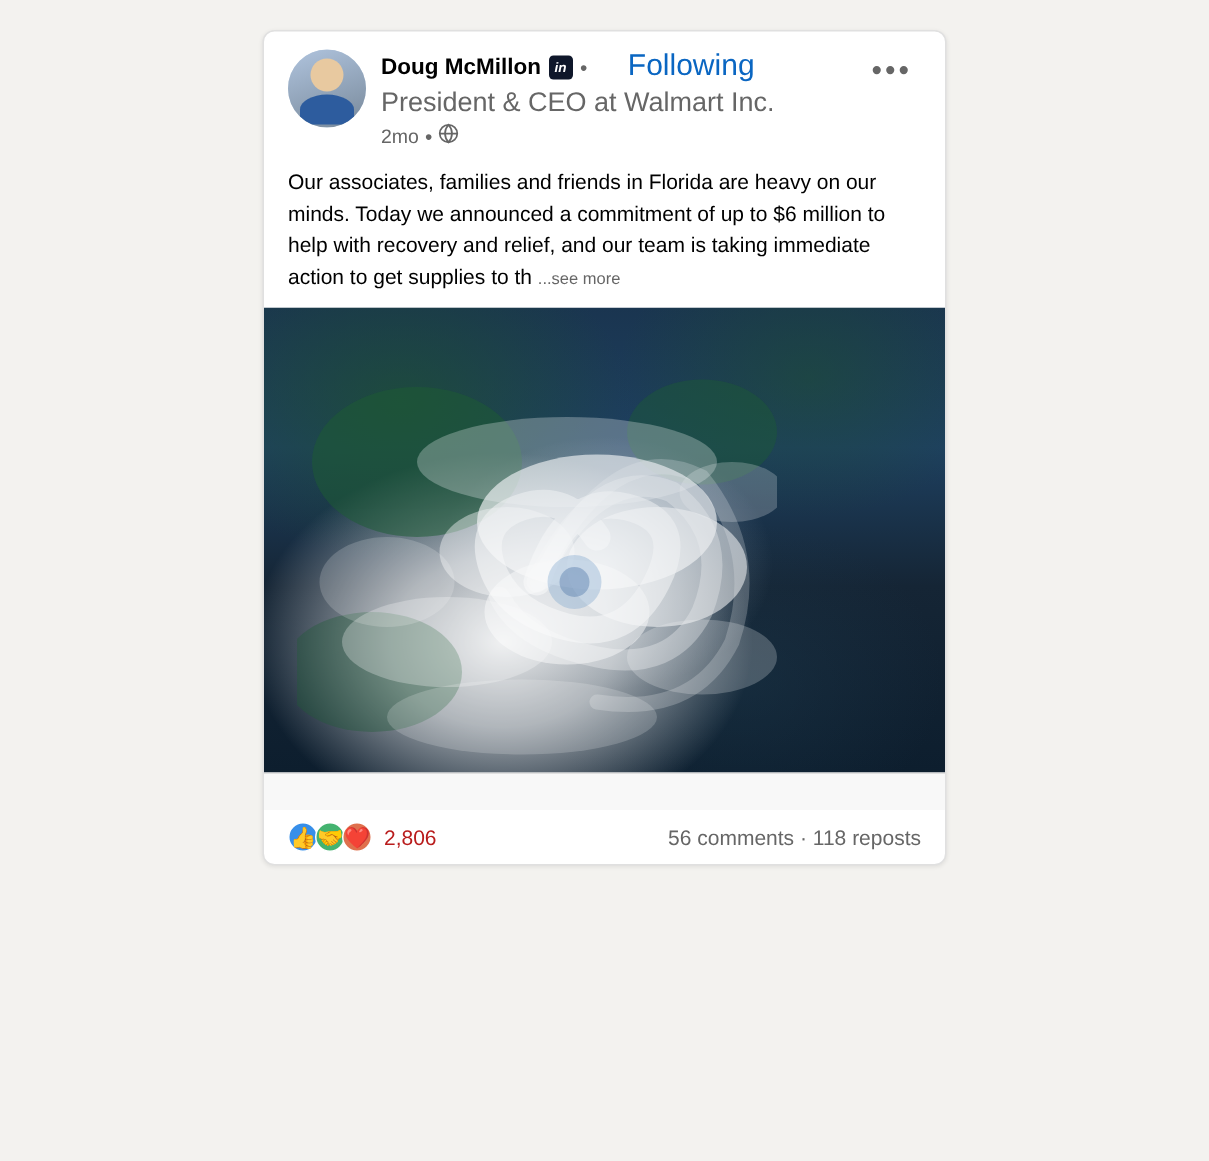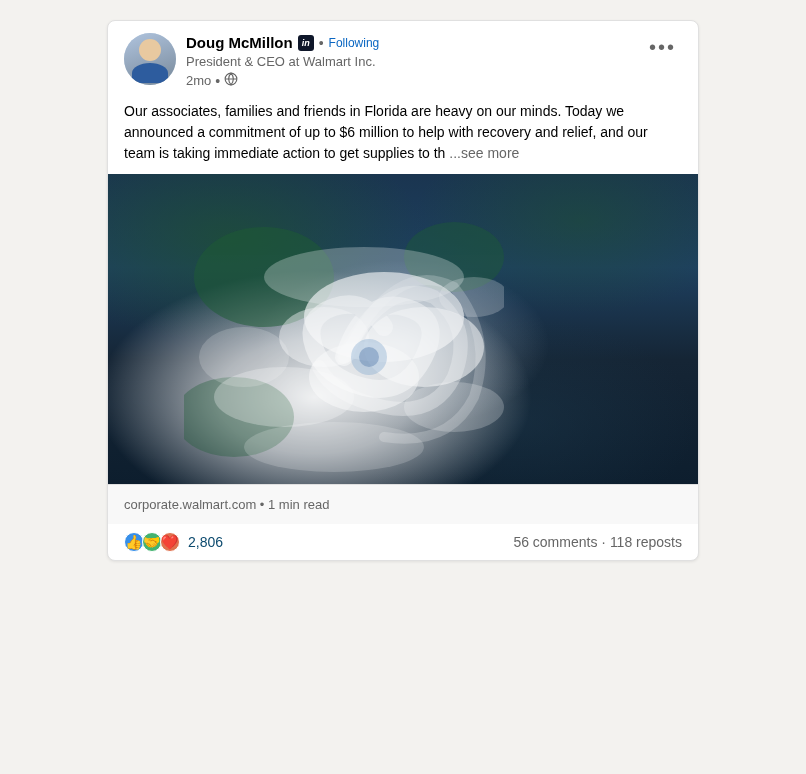--- a/index.html
+++ b/index.html
@@ -9,21 +9,21 @@
       display: flex;
       justify-content: center;
       align-items: flex-start;
       min-height: 100vh;
       padding: 20px;
     }
     .card {
       background: #fff;
       border-radius: 8px;
       border: 1px solid #e0e0e0;
-      width: 592px;
+      width: 456px;
       overflow: hidden;
       box-shadow: 0 1px 3px rgba(0,0,0,0.08);
     }
     .post-header {
       display: flex;
       align-items: flex-start;
       justify-content: space-between;
       padding: 12px 16px 8px 16px;
     }
     .header-left {
@@ -98,26 +98,27 @@
       font-weight: 700;
       font-style: italic;
       flex-shrink: 0;
     }
     .dot-separator {
       color: #666;
       font-size: 14px;
       line-height: 1;
     }
     .following-text {
-      font-size: 12px;
+      font-size: 20px;
       color: #0a66c2;
       font-weight: 400;
+      margin-left: 22px;
     }
     .author-title {
-      font-size: 13px;
+      font-size: 18px;
       color: #666;
       line-height: 1.3;
       margin-top: 1px;
     }
     .post-meta {
       display: flex;
       align-items: center;
       gap: 4px;
       margin-top: 2px;
       text-align: right;
@@ -145,21 +146,21 @@
       justify-content: center;
     }
     .post-text {
       padding: 4px 16px 10px 16px;
       font-size: 14px;
       color: #000;
       line-height: 1.5;
     }
     .see-more {
       color: #666;
-      font-size: 14px;
+      font-size: 11px;
     }
     .see-more span {
       cursor: pointer;
       color: #666;
     }
     .post-image {
       width: 100%;
       height: 310px;
       background: #1a2a3a;
       position: relative;
@@ -227,21 +228,21 @@
       justify-content: center;
       font-size: 14px;
       margin-right: -2px;
       border: 1.5px solid #fff;
     }
     .emoji-like { background: #378fe9; }
     .emoji-celebrate { background: #44b370; }
     .emoji-love { background: #df704d; }
     .reaction-count {
       font-size: 14px;
-      color: #0c4a6e;
+      color: #b91c1c;
       margin-left: 6px;
     }
     .reactions-right {
       font-size: 14px;
       color: #666;
     }
   </style>
 </head>
 <body>
 
@@ -313,25 +314,20 @@
         <ellipse cx="150" cy="230" rx="90" ry="25" fill="rgba(255,255,255,0.4)" opacity="0.5"></ellipse>
         <ellipse cx="60" cy="140" rx="45" ry="30" fill="rgba(255,255,255,0.4)" opacity="0.5"></ellipse>
 
         <ellipse cx="180" cy="60" rx="100" ry="30" fill="rgba(255,255,255,0.5)" opacity="0.6"></ellipse>
         <ellipse cx="290" cy="80" rx="35" ry="20" fill="rgba(255,255,255,0.45)" opacity="0.55"></ellipse>
       </svg>
     </div>
   </div>
 
   <div class="link-preview">
-    <div class="link-meta">
-      <span>corporate.walmart.com</span>
-      <span> • </span>
-      <span>1 min read</span>
-    </div>
   </div>
 
   <div class="reactions-bar">
     <div class="reactions-left">
       <div class="reaction-emojis">
         <span class="reaction-emoji emoji-like">👍</span>
         <span class="reaction-emoji emoji-celebrate">🤝</span>
         <span class="reaction-emoji emoji-love">❤️</span>
       </div>
       <span class="reaction-count">2,806</span>

